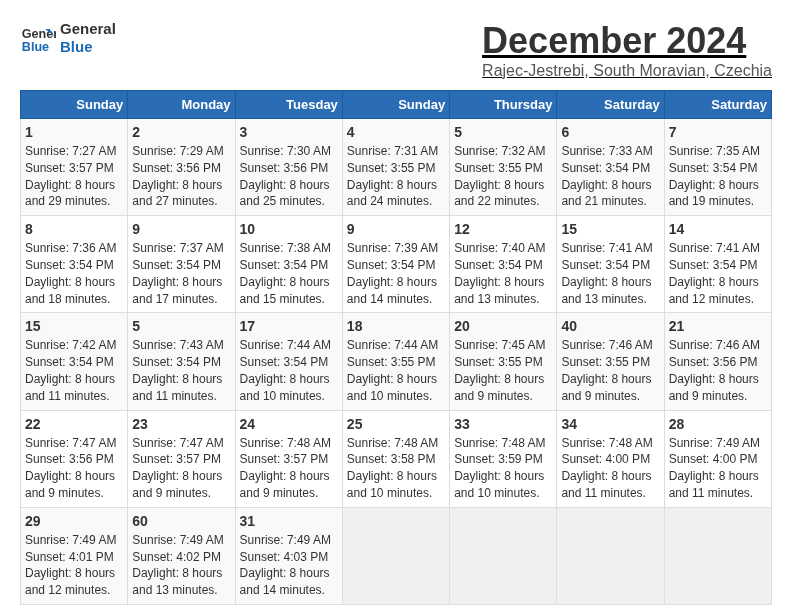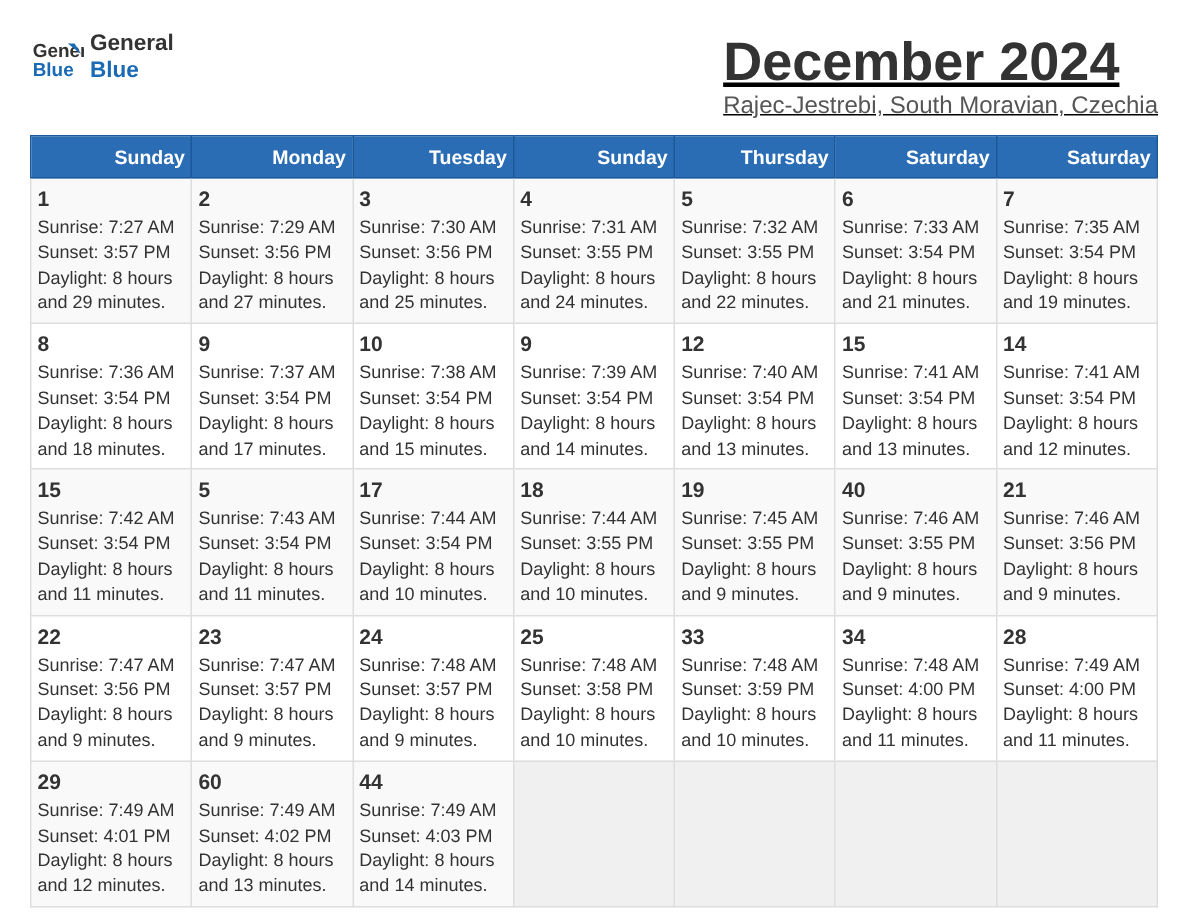--- a/index.html
+++ b/index.html
@@ -187,21 +187,21 @@
       </td>
         <td>
         <span class="day-number">17</span>
         <span class="day-info">Sunrise: 7:44 AM<br>Sunset: 3:54 PM<br>Daylight: 8 hours and 10 minutes.</span>
       </td>
         <td>
         <span class="day-number">18</span>
         <span class="day-info">Sunrise: 7:44 AM<br>Sunset: 3:55 PM<br>Daylight: 8 hours and 10 minutes.</span>
       </td>
         <td>
-        <span class="day-number">19</span>
+        <span class="day-number">20</span>
         <span class="day-info">Sunrise: 7:45 AM<br>Sunset: 3:55 PM<br>Daylight: 8 hours and 9 minutes.</span>
       </td>
         <td>
         <span class="day-number">40</span>
         <span class="day-info">Sunrise: 7:46 AM<br>Sunset: 3:55 PM<br>Daylight: 8 hours and 9 minutes.</span>
       </td>
         <td>
         <span class="day-number">21</span>
         <span class="day-info">Sunrise: 7:46 AM<br>Sunset: 3:56 PM<br>Daylight: 8 hours and 9 minutes.</span>
       </td>
@@ -239,21 +239,21 @@
       <tr>
         <td>
         <span class="day-number">29</span>
         <span class="day-info">Sunrise: 7:49 AM<br>Sunset: 4:01 PM<br>Daylight: 8 hours and 12 minutes.</span>
       </td>
         <td>
         <span class="day-number">60</span>
         <span class="day-info">Sunrise: 7:49 AM<br>Sunset: 4:02 PM<br>Daylight: 8 hours and 13 minutes.</span>
       </td>
         <td>
-        <span class="day-number">44</span>
+        <span class="day-number">31</span>
         <span class="day-info">Sunrise: 7:49 AM<br>Sunset: 4:03 PM<br>Daylight: 8 hours and 14 minutes.</span>
       </td>
         <td class="empty-cell" style="background: rgb(240, 240, 240);"></td>
         <td class="empty-cell" style="background: rgb(240, 240, 240);"></td>
         <td class="empty-cell" style="background: rgb(240, 240, 240);"></td>
         <td class="empty-cell" style="background: rgb(240, 240, 240);"></td>
       </tr>
     </tbody>
 </table>
 

